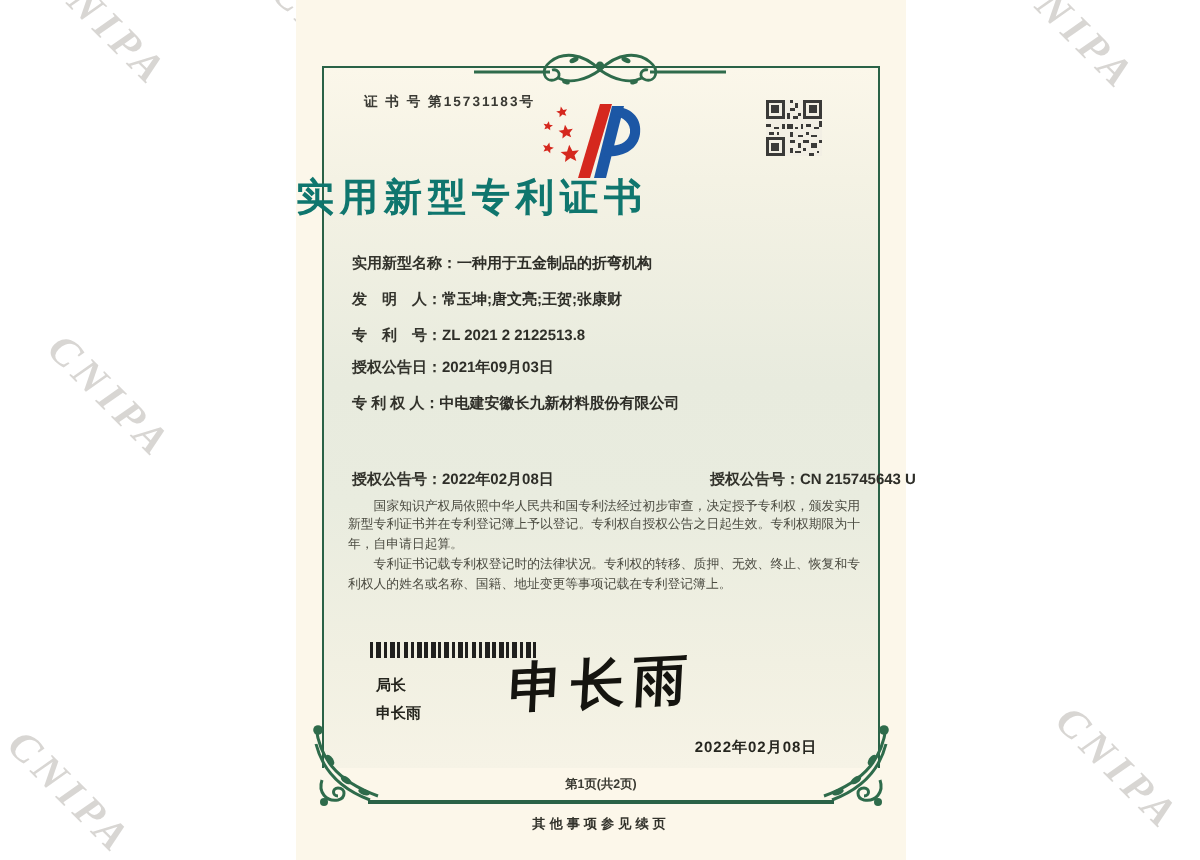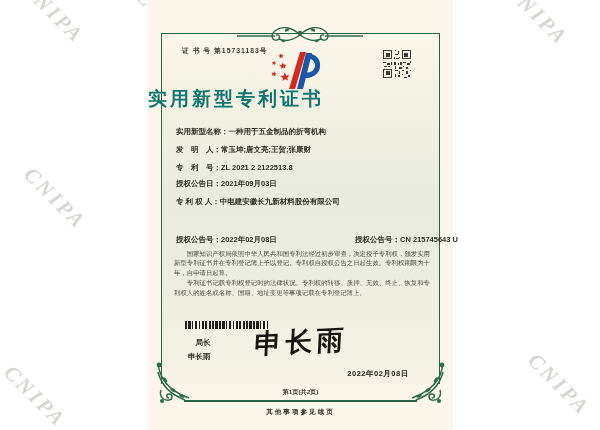--- a/index.html
+++ b/index.html
@@ -25,21 +25,21 @@
   .frow{position:absolute;left:28px;font-size:7.5px;color:#2e2e28;font-weight:600;white-space:nowrap;}
   .frow .lab{color:#33332c;}
   .grant2{position:absolute;left:157px;top:0;padding-left:22px;}
   .paras{position:absolute;left:26px;top:249px;width:256px;font-size:6.4px;line-height:9.4px;
          color:#4b4b41;text-align:justify;font-weight:500;}
   .paras p{margin:0;text-indent:2em;}
   .paras p+p{margin-top:1px;}
   .barcode{position:absolute;left:37px;top:321px;width:84px;height:8px;
     background:repeating-linear-gradient(90deg,#20201e 0 1.6px,transparent 1.6px 3.2px,#20201e 3.2px 5.6px,transparent 5.6px 6.8px);}
   .director{position:absolute;left:40px;top:336px;font-size:7.5px;font-weight:700;color:#26261f;line-height:14px;}
-  .director span{display:block;text-align:right;}
+  .director span{display:block;}
   .sig{position:absolute;left:78px;top:324px;width:150px;text-align:center;
        font-family:"DejaVu Serif",serif;font-size:27px;font-weight:bold;color:#15140f;
        transform:rotate(-3deg) skewX(-6deg);letter-spacing:4px;}
   .issuedate{position:absolute;left:175px;top:369px;width:110px;text-align:center;
        font-size:7.5px;font-weight:700;color:#26261f;letter-spacing:0.5px;}
   .pageinfo{position:absolute;left:0;top:388px;width:305px;text-align:center;
        font-size:6.2px;color:#3b3b33;font-weight:600;}
   .contnote{position:absolute;left:0;top:408px;width:305px;text-align:center;
        font-size:6.6px;color:#33332c;letter-spacing:2px;font-weight:600;}
 </style>

